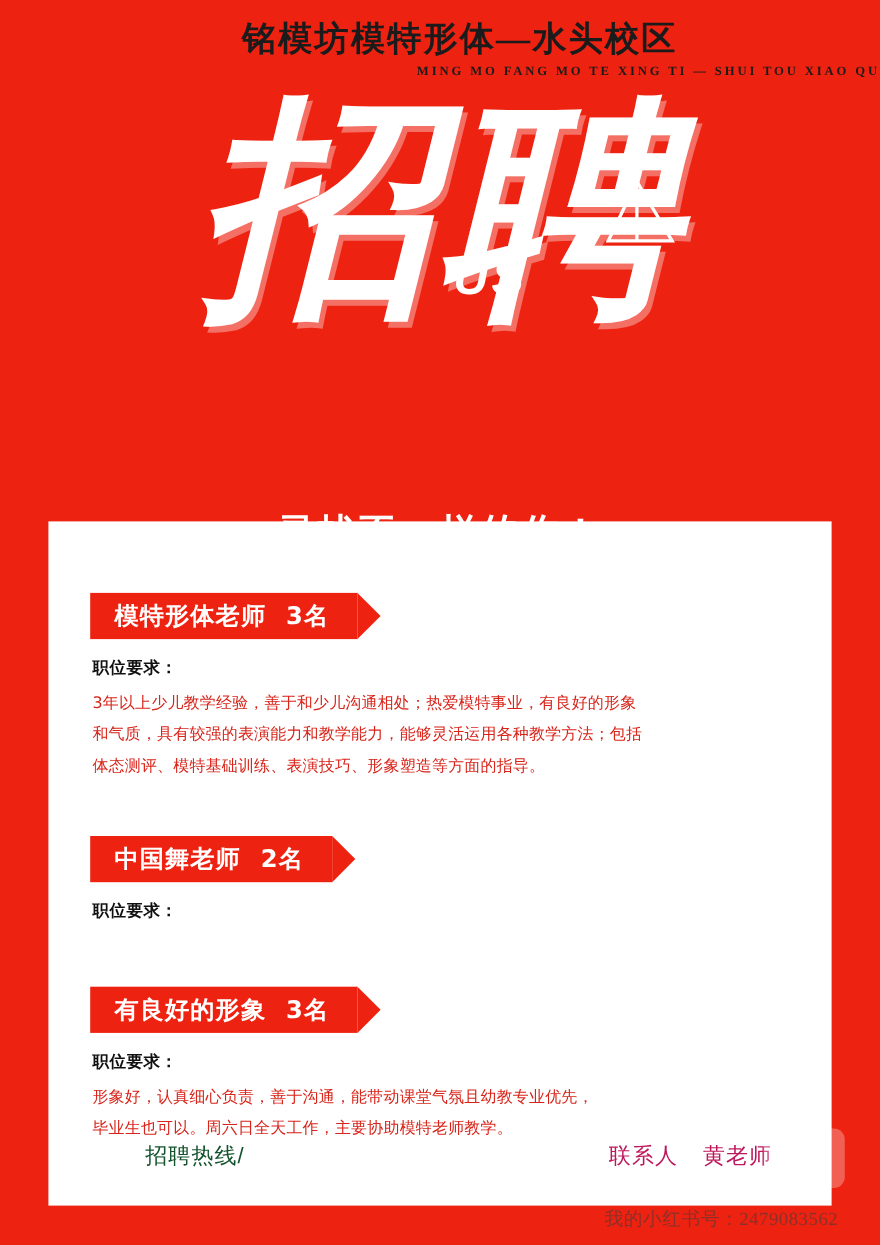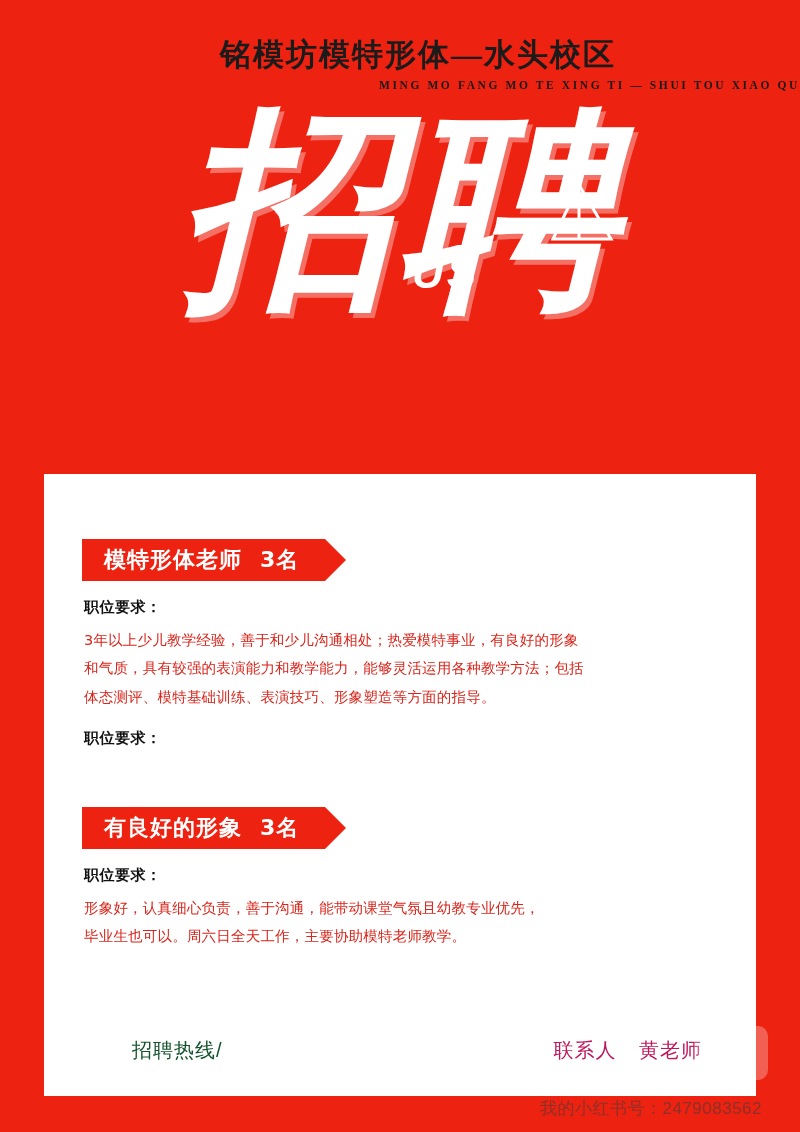--- a/index.html
+++ b/index.html
@@ -10,21 +10,21 @@
   }
   body {
     background: #ee2211;
     position: relative;
     overflow: hidden;
   }
 
   
   .header {
     text-align: center;
-    padding-top: 38px;
+    padding-top: 18px;
     margin-left: 36px;
   }
   .brand-title {
     font-family: "Liberation Serif", serif;
     font-size: 31px;
     font-weight: bold;
     color: #1b1b1b;
     letter-spacing: 2px;
     line-height: 1.1;
   }
@@ -200,21 +200,21 @@
     font-weight: bold;
     display: flex;
     align-items: center;
     justify-content: center;
     letter-spacing: 1px;
   }
   .wm-text {
     position: absolute;
     right: 38px;
     bottom: 12px;
-    font-family: Liberation Sans, sans-serif;
+    font-family: Liberation Serif, serif;
     font-size: 17px;
     color: rgba(60,60,60,0.55);
     letter-spacing: 0.5px;
   }
 </style>
 </head>
 <body>
 
 <div class="header">
   <div class="brand-title">铭模坊模特形体—水头校区</div>
@@ -241,20 +241,24 @@
         <span>模特形体老师</span>
         <span class="count">3名</span>
       </div>
       <div class="req-label">职位要求：</div>
       <div class="req-body" style="white-space: pre-line;">3年以上少儿教学经验，善于和少儿沟通相处；热爱模特事业，有良好的形象
 和气质，具有较强的表演能力和教学能力，能够灵活运用各种教学方法；包括
 体态测评、模特基础训练、表演技巧、形象塑造等方面的指导。</div>
     </div>
 
     <div class="job job-2">
+      <div class="ribbon">
+        <span>中国舞老师</span>
+        <span class="count">2名</span>
+      </div>
       <div class="req-label">职位要求：</div>
     </div>
 
     <div class="job job-3">
       <div class="ribbon">
         <span>有良好的形象</span>
         <span class="count">3名</span>
       </div>
       <div class="req-label">职位要求：</div>
       <div class="req-body" style="white-space: pre-line;">形象好，认真细心负责，善于沟通，能带动课堂气氛且幼教专业优先，

